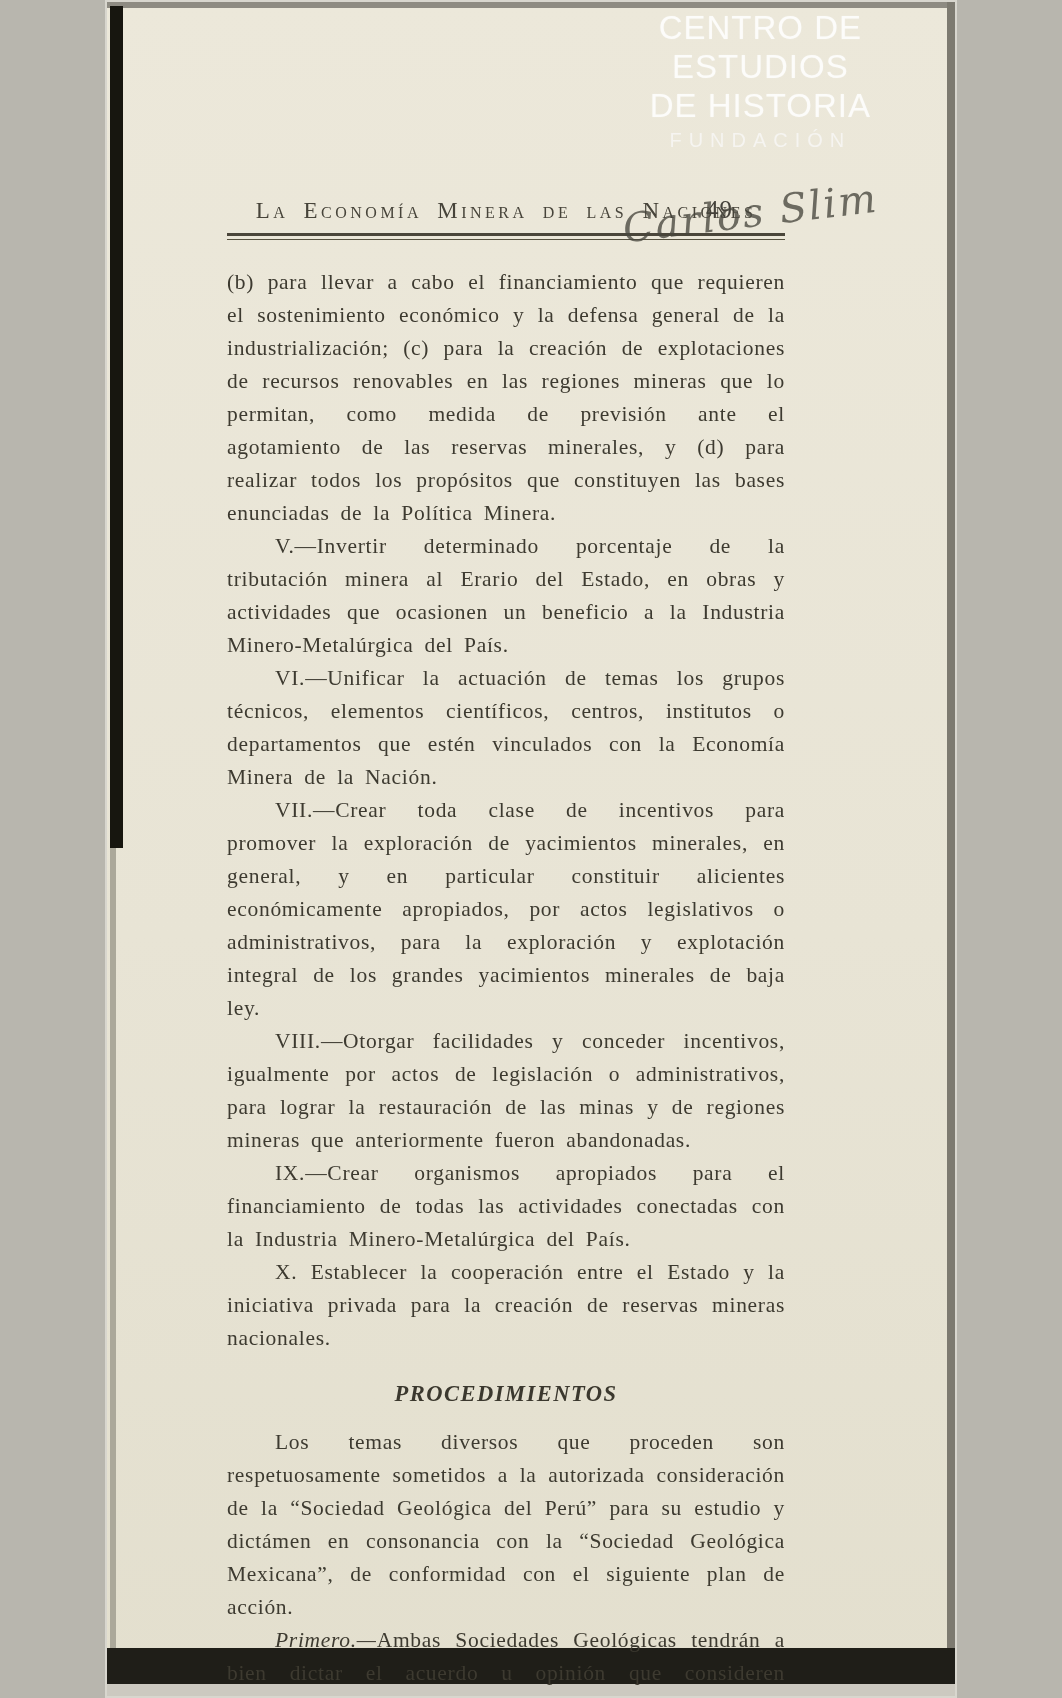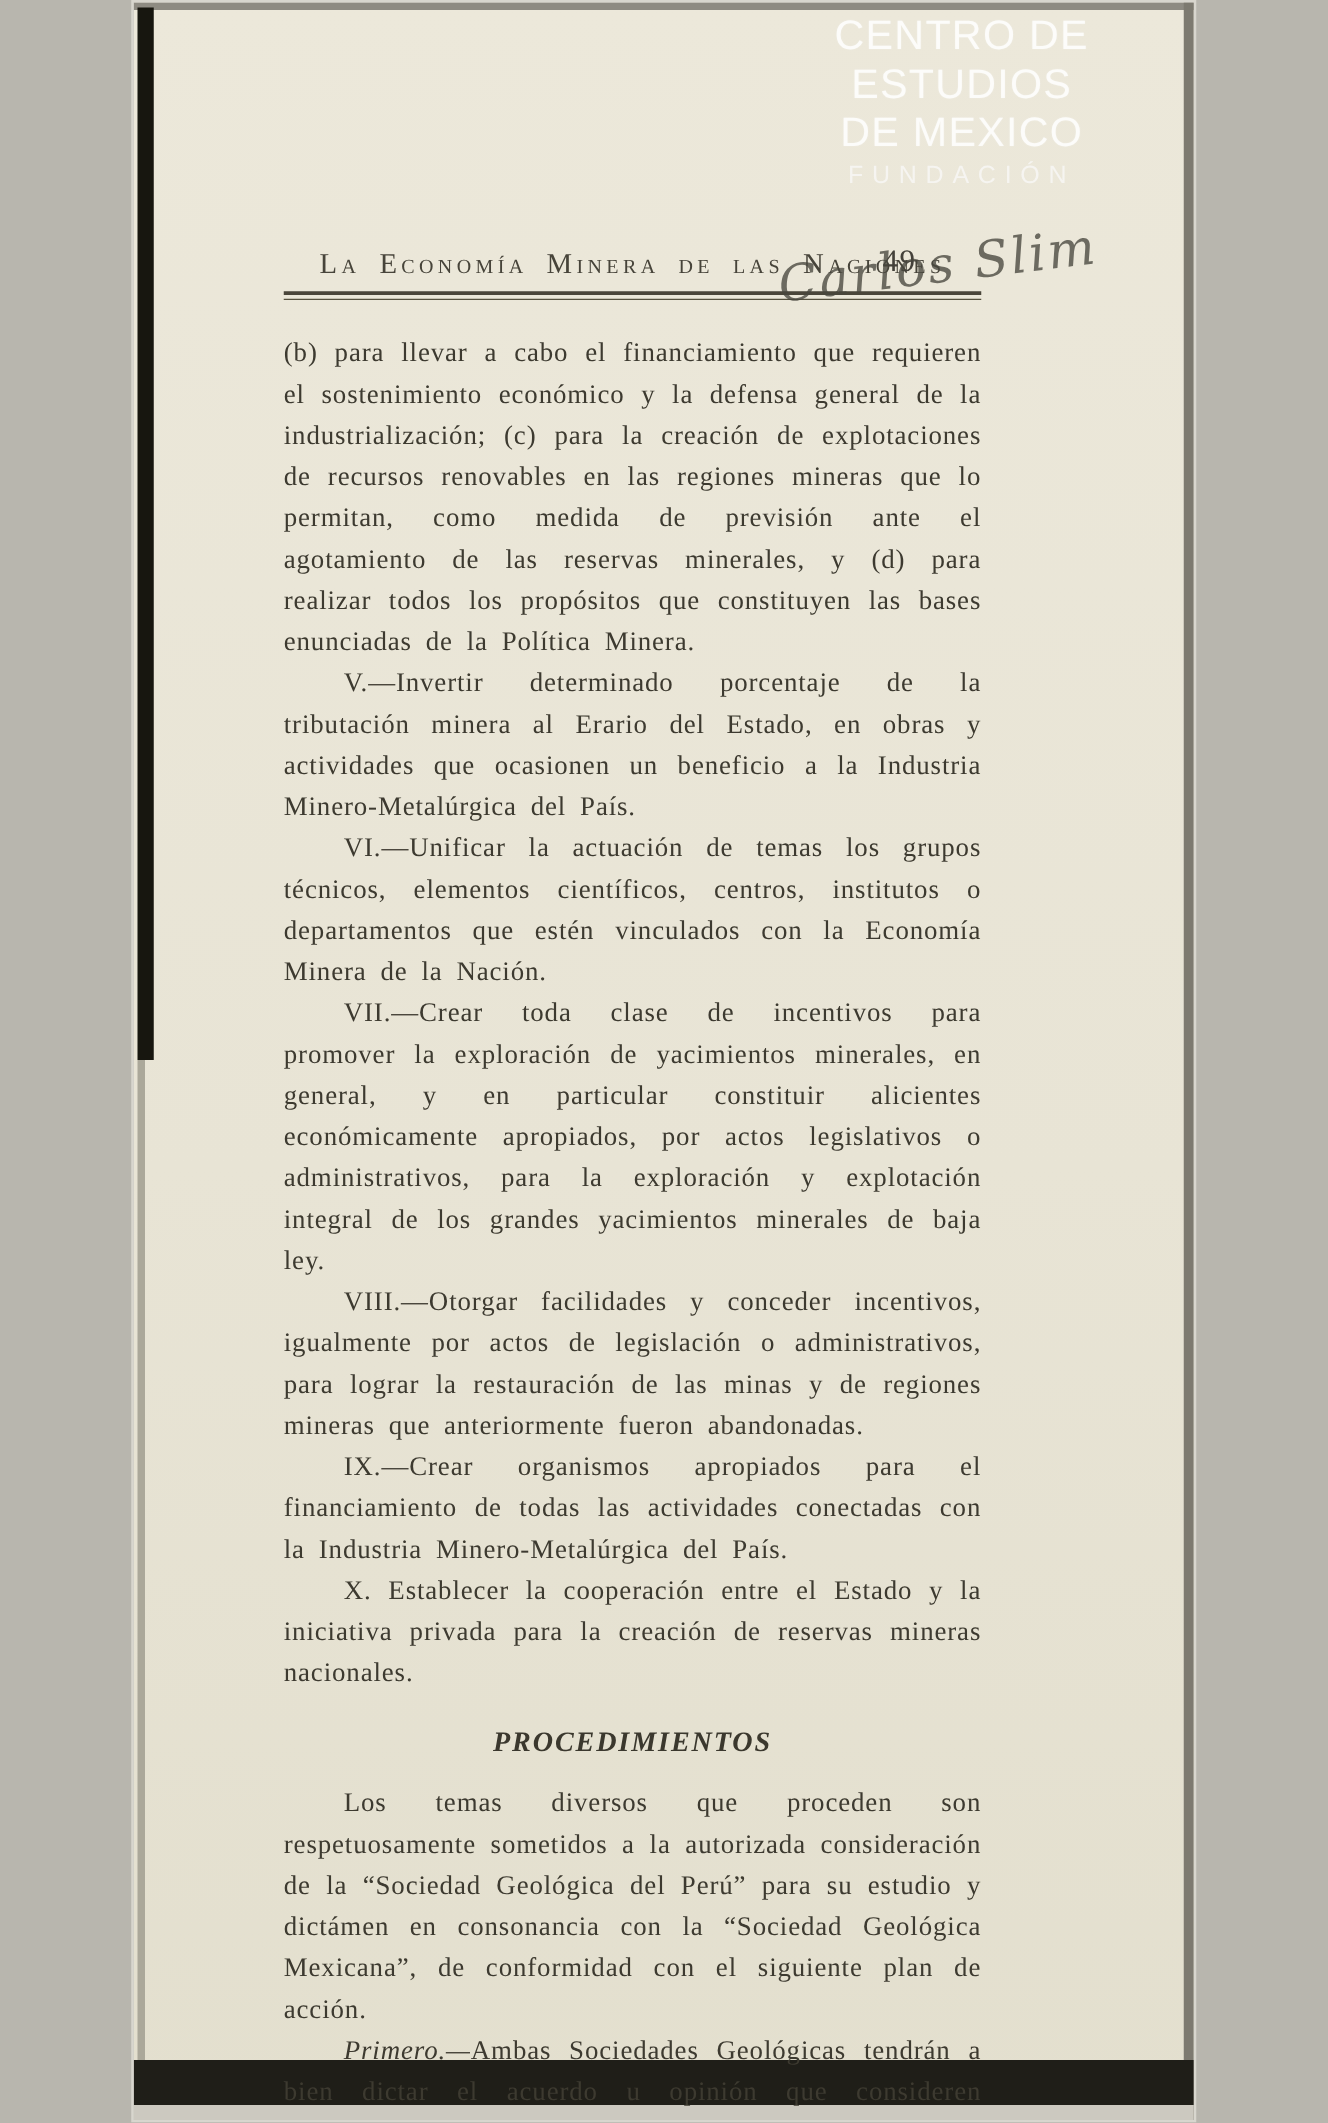--- a/index.html
+++ b/index.html
@@ -127,21 +127,21 @@
   <div class="edge edge-top"></div>
   <div class="edge edge-left-dark"></div>
   <div class="edge edge-left-thin"></div>
   <div class="edge edge-right"></div>
   <div class="edge edge-bottom-dark"></div>
   <div class="edge edge-bottom-lt"></div>
 
   <div class="watermark">
     <span class="wm-line">CENTRO DE</span>
     <span class="wm-line">ESTUDIOS</span>
-    <span class="wm-line">DE MEXICO</span>
+    <span class="wm-line">DE HISTORIA</span>
     <span class="wm-foundation">FUNDACIÓN</span>
   </div>
   <div class="wm-signature">Carlos Slim</div>
 
   <div class="content">
 
     <div class="running-head">
       <span class="head-title">La Economía Minera de las Naciones</span>
       <span class="page-number">49</span>
     </div>

